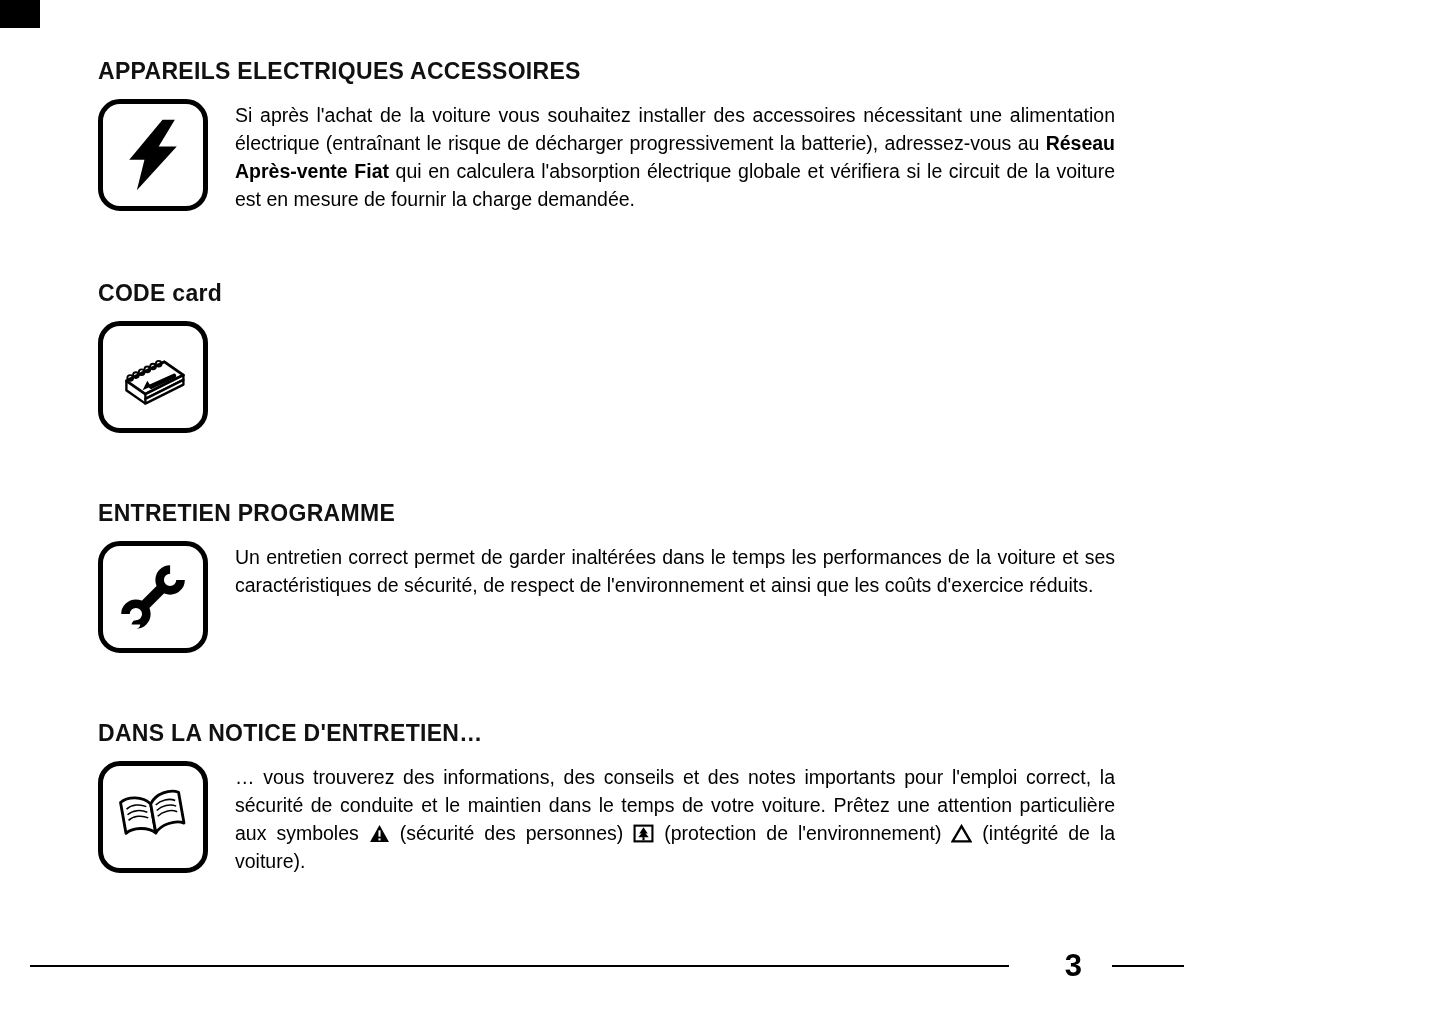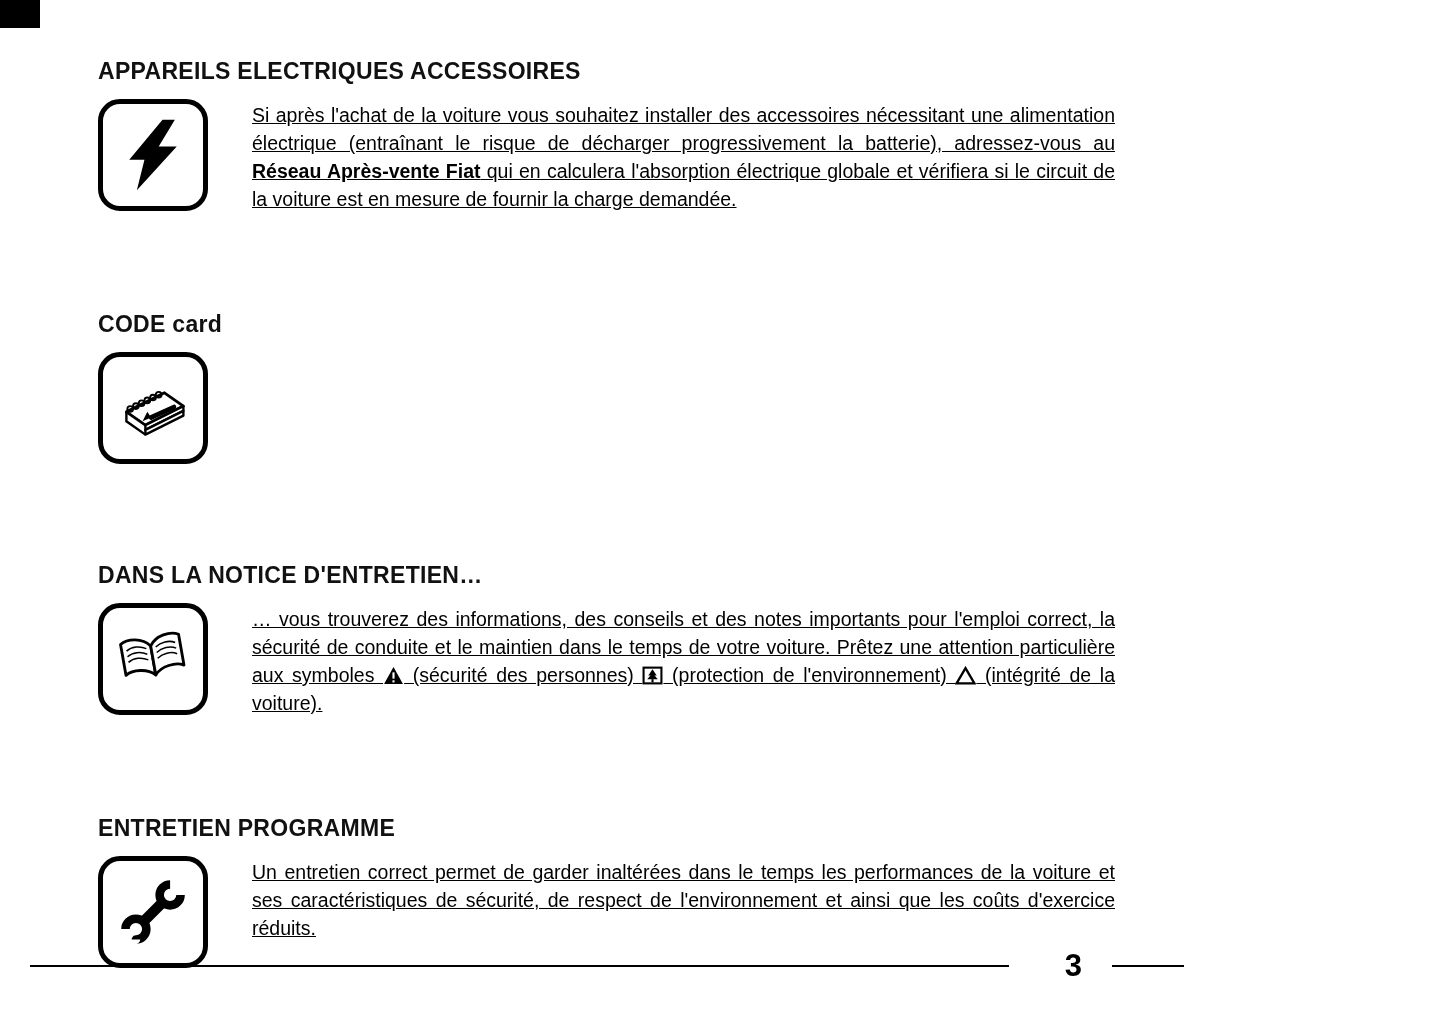--- a/index.html
+++ b/index.html
@@ -13,30 +13,30 @@
     font-family: "Liberation Sans", sans-serif;
     overflow: hidden;
   }
   .corner-mark {
     position: absolute;
     left: 0; top: 0;
     width: 40px; height: 28px;
     background: #000000;
   }
   .content { padding: 58px 93px 0 98px; }
-  .section + .section { margin-top: 98px; }
+  .section + .section { margin-top: 67px; }
   .section-heading {
     font-size: 23px;
     font-weight: bold;
     letter-spacing: 0.3px;
     line-height: 27px;
     margin-bottom: 14px;
     color: #111111;
   }
-  .row { display: flex; gap: 44px; align-items: flex-start; text-decoration: underline; }
+  .row { display: flex; gap: 27px; align-items: flex-start; }
   .icon-box {
     width: 110px; height: 112px;
     border: 5px solid #000000;
     border-radius: 22px;
     flex: 0 0 auto;
     display: flex; align-items: center; justify-content: center;
     background: #ffffff;
   }
   .icon-box svg { width: 76px; height: 76px; }
   .body-text {
@@ -105,20 +105,34 @@
                 <circle cx="46" cy="26" r="3"></circle>
             </g>
             <line x1="38" y1="50" x2="62" y2="39" stroke="#000" stroke-width="5" stroke-linecap="round"></line>
             <polygon points="38,50 29,54 34,44" fill="#000"></polygon>
           </svg>
         </div>
       </div>
     </div>
 
     <div class="section">
+      <div class="section-heading">ENTRETIEN PROGRAMME</div>
+      <div class="row">
+        <div class="icon-box">
+          <svg viewBox="0 0 80 80" aria-hidden="true">
+            <line x1="30" y1="50" x2="50" y2="30" stroke="#000" stroke-width="11"></line>
+            <circle cx="58" cy="22" r="11" fill="none" stroke="#000" stroke-width="9" pathLength="100" stroke-dasharray="75 25"></circle>
+            <circle cx="22" cy="58" r="11" fill="none" stroke="#000" stroke-width="9" pathLength="100" stroke-dasharray="75 25" transform="rotate(180 22 58)"></circle>
+          </svg>
+        </div>
+        <p class="body-text">Un entretien correct permet de garder inaltérées dans le temps les performances de la voiture et ses caractéristiques de sécurité, de respect de l'environnement et ainsi que les coûts d'exercice réduits.</p>
+      </div>
+    </div>
+
+    <div class="section">
       <div class="section-heading">DANS LA NOTICE D'ENTRETIEN…</div>
       <div class="row">
         <div class="icon-box">
           <svg viewBox="0 0 80 80" aria-hidden="true">
             <g transform="rotate(-10 40 40)">
               <path d="M40 26 C33 16 17 14 9 19 L9 52 C17 47 33 49 40 57 Z" fill="#fff" stroke="#000" stroke-width="3" stroke-linejoin="round"></path>
               <path d="M40 26 C47 16 63 14 71 19 L71 52 C63 47 47 49 40 57 Z" fill="#fff" stroke="#000" stroke-width="3" stroke-linejoin="round"></path>
               <g stroke="#000" stroke-width="1.6" fill="none">
                 <path d="M14 27 C20 23 29 24 35 28"></path>
                 <path d="M14 33 C20 29 29 30 35 34"></path>
@@ -138,34 +152,20 @@
               <rect x="1.5" y="1.5" width="17" height="15" fill="none" stroke="#000" stroke-width="2"></rect>
               <polygon points="10,3 14,9 6,9" fill="#000"></polygon>
               <polygon points="10,6.5 15,12.5 5,12.5" fill="#000"></polygon>
               <rect x="9" y="12.5" width="2" height="3" fill="#000"></rect>
             </svg><span> (protection de l'environnement) </span><svg class="sym" viewBox="0 0 20 18" aria-hidden="true">
               <polygon points="10,2 18.5,16.5 1.5,16.5" fill="none" stroke="#000" stroke-width="2.2"></polygon>
             </svg><span> (intégrité de la voiture).</span></p>
       </div>
     </div>
 
-    <div class="section">
-      <div class="section-heading">ENTRETIEN PROGRAMME</div>
-      <div class="row">
-        <div class="icon-box">
-          <svg viewBox="0 0 80 80" aria-hidden="true">
-            <line x1="30" y1="50" x2="50" y2="30" stroke="#000" stroke-width="11"></line>
-            <circle cx="58" cy="22" r="11" fill="none" stroke="#000" stroke-width="9" pathLength="100" stroke-dasharray="75 25"></circle>
-            <circle cx="22" cy="58" r="11" fill="none" stroke="#000" stroke-width="9" pathLength="100" stroke-dasharray="75 25" transform="rotate(180 22 58)"></circle>
-          </svg>
-        </div>
-        <p class="body-text">Un entretien correct permet de garder inaltérées dans le temps les performances de la voiture et ses caractéristiques de sécurité, de respect de l'environnement et ainsi que les coûts d'exercice réduits.</p>
-      </div>
-    </div>
-
   </div>
 
   <div class="footer">
     <div class="rule-long"></div>
     <div class="page-number">3</div>
     <div class="rule-short"></div>
   </div>
 
 </div>
 

